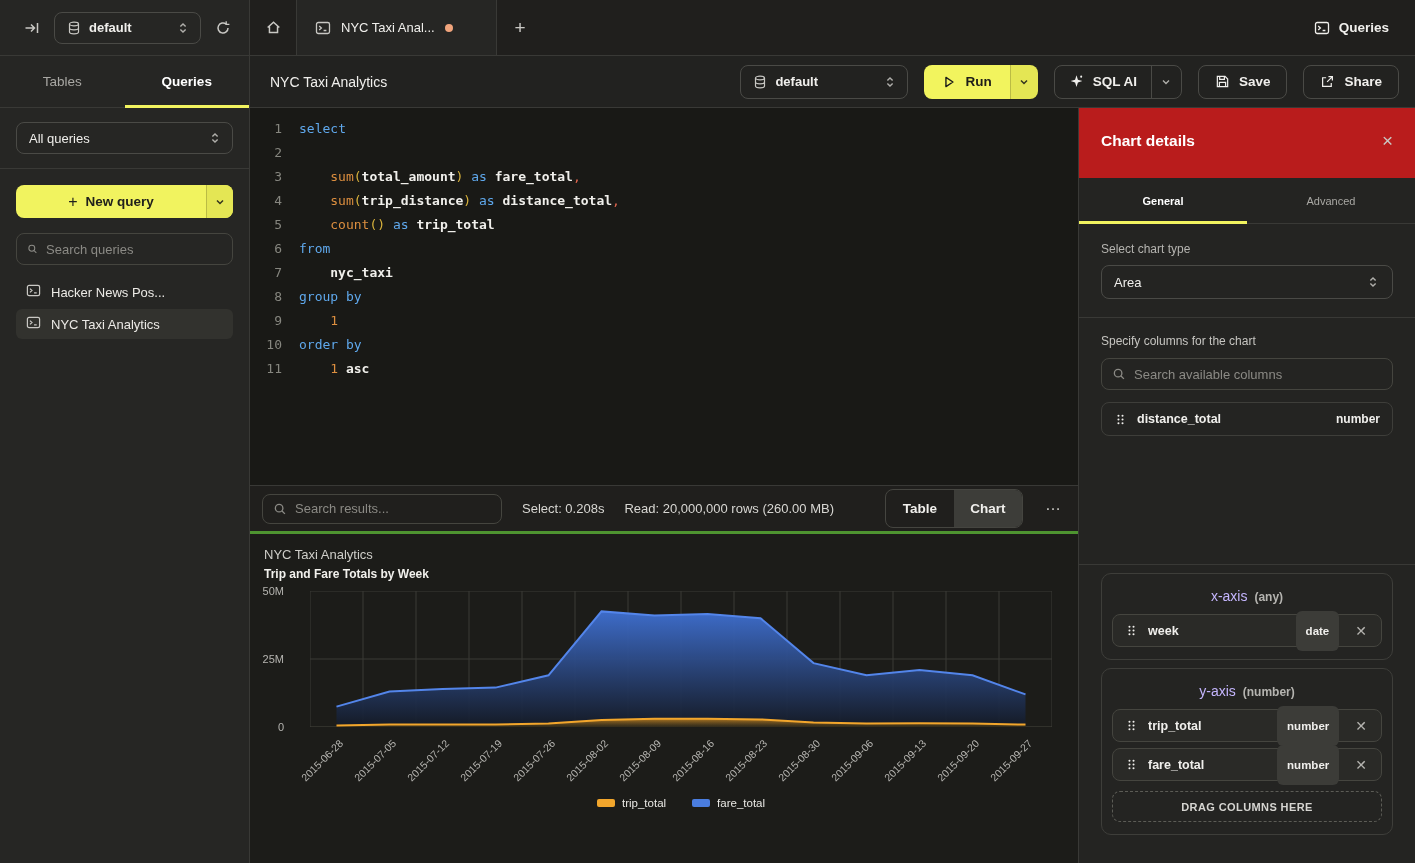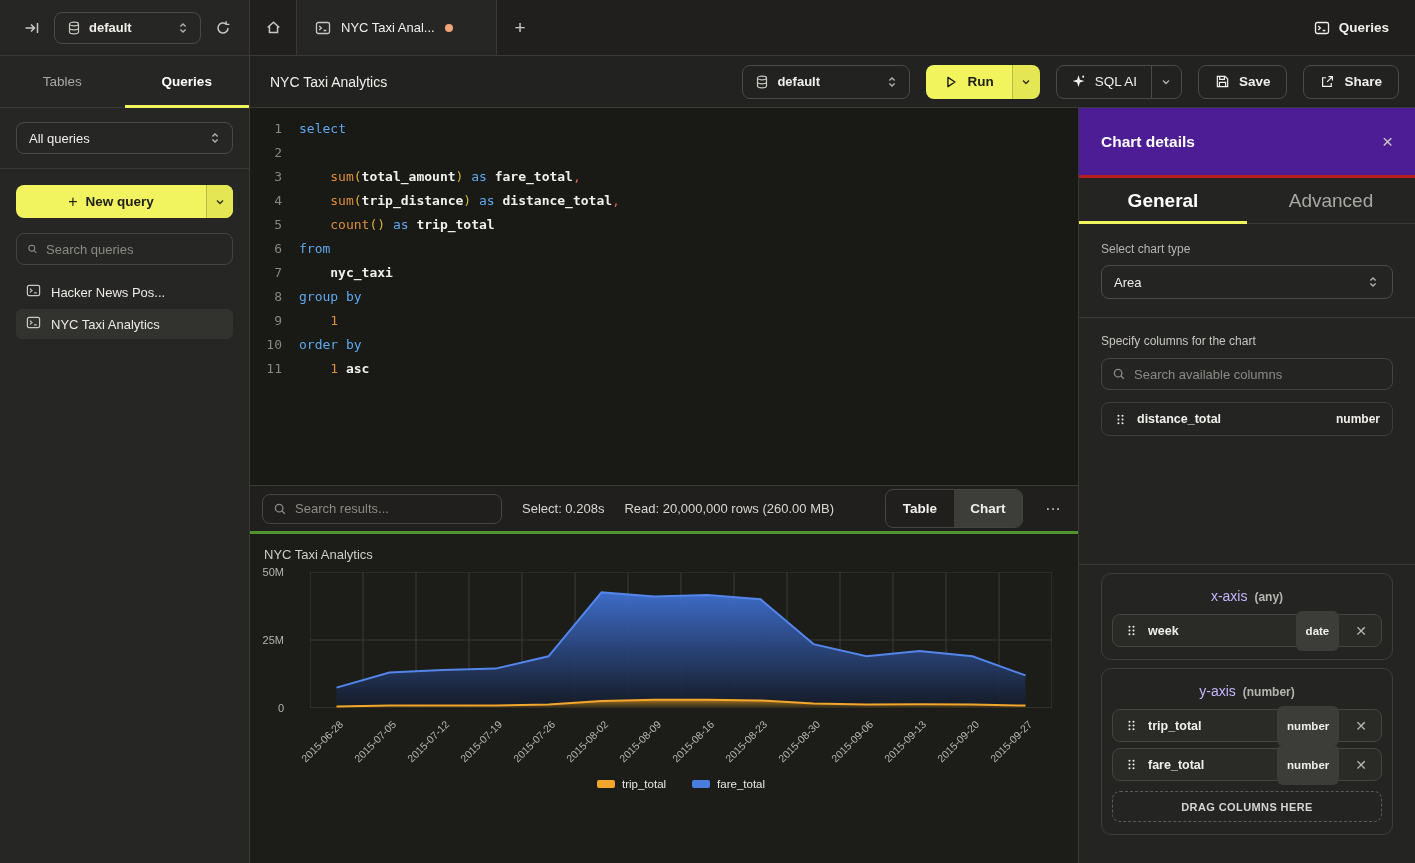--- a/index.html
+++ b/index.html
@@ -47,21 +47,21 @@
   
   .toolbar { position:absolute; top:56px; left:250px; right:0; height:52px; background:#222220; border-bottom:1px solid #393936;
     display:flex; align-items:center; padding:0 16px 0 20px; }
   .tb-title { font-size:14px; color:#f0efec; }
   .tb-actions { margin-left:auto; display:flex; align-items:center; gap:16px; }
   .toolbar .select-box { width:168px; height:34px; }
   .btn-run { display:flex; height:34px; border-radius:8px; overflow:hidden; cursor:pointer; }
   .btn-run .run-main { display:flex; align-items:center; gap:9px; padding:0 18px; background:#f2f45e; color:#1d1d19; font-weight:bold; font-size:13.5px; }
   .btn-run .run-caret { width:28px; display:flex; align-items:center; justify-content:center; background:#e4e654; border-left:1px solid rgba(0,0,0,.18); }
   .btn-group { display:flex; align-items:center; height:34px; border:1px solid #4a4a46; border-radius:8px; overflow:hidden; cursor:pointer; }
-  .btn-group .bg-main { display:flex; align-items:center; gap:9px; padding:0 14px; font-weight:normal; font-size:13.5px; color:#f0efec; }
+  .btn-group .bg-main { display:flex; align-items:center; gap:9px; padding:0 14px; font-weight:bold; font-size:13.5px; color:#f0efec; }
   .btn-group .bg-caret { width:30px; align-self:stretch; display:flex; align-items:center; justify-content:center; border-left:1px solid #4a4a46; }
   .btn-plain { display:flex; align-items:center; gap:9px; height:34px; padding:0 16px; border:1px solid #4a4a46; border-radius:8px;
     background:none; color:#f0efec; font-weight:bold; font-size:13.5px; cursor:pointer; }
   
   .editor { position:absolute; top:108px; left:250px; width:828px; height:377px; background:#191916; overflow:hidden; padding-top:9px; }
   .code-line { display:flex; line-height:24px; font-family:"DejaVu Sans Mono", monospace; font-size:13px; }
   .gutter { width:32px; text-align:right; color:#86867f; flex:none; }
   .code-text { padding-left:17px; white-space:pre; }
   .ind { display:inline-block; width:4ch; border-left:1px solid #3a3a36; }
   .tk-kw { color:#5fa8ec; }
@@ -90,25 +90,25 @@
   .ylabel { position:absolute; right:18px; font-size:11px; color:#b5b4b0;text-align:center; }
   .xlabels { position:relative; margin-left:46px; width:742px; height:64px; }
   .xlabel { position:absolute; top:10px; font-size:10.5px; color:#b5b4b0; white-space:nowrap;
     transform:rotate(-45deg); transform-origin:100% 0; }
   .legend { margin-left:46px; width:742px; display:flex; justify-content:center; gap:26px; margin-top:6px; }
   .legend-item { display:flex; align-items:center; gap:7px; font-size:11.5px; color:#e9e8e4; cursor:pointer; }
   .legend-swatch { width:18px; height:8px; border-radius:2px; }
   
   .rpanel { position:absolute; top:108px; left:1078px; right:0; bottom:0; background:#242422; border-left:1px solid #393936;
     display:flex; flex-direction:column; }
-  .rp-header { height:70px; flex:none; display:flex; align-items:center; justify-content:space-between; padding:0 22px; border-bottom:3px solid #b91c1c; background:#4c1d95; }
+  .rp-header { height:70px; flex:none; display:flex; align-items:center; justify-content:space-between; padding:0 22px; border-bottom:5px solid #b91c1c; background:#b91c1c; }
   .rp-title { font-size:15.5px; font-weight:bold; color:#fff; }
   .rp-close { background:none; border:none; color:#c9c8c4; font-size:19px; cursor:pointer; line-height:1; }
   .rp-tabs { height:46px; flex:none; display:flex; border-bottom:1px solid #393936; }
-  .rp-tab { flex:1; background:none; border:none; font-size:19px; color:#a9a8a4; cursor:pointer; position:relative; }
+  .rp-tab { flex:1; background:none; border:none; font-size:11px; color:#a9a8a4; cursor:pointer; position:relative; }
   .rp-tab.active { color:#fff; font-weight:bold; }
   .rp-tab.active::after { content:""; position:absolute; left:0; right:0; bottom:-1px; height:3px; background:#f1f35f; }
   .rp-body { flex:1; display:flex; flex-direction:column; padding:18px 22px 28px; overflow:hidden; }
   .rp-label { font-size:12px; color:#b5b4b0; }
   .rp-select { margin-top:9px; height:34px; display:flex; align-items:center; justify-content:space-between; padding:0 12px;
     border:1px solid #4a4a46; border-radius:8px; font-size:13px; color:#f0efec; cursor:pointer; }
   .rp-divider { height:1px; background:#393936; margin:18px -22px 16px; }
   .rp-body .search-wrap { margin-top:10px; }
   .col-row { margin-top:12px; display:flex; align-items:center; gap:10px; height:34px; padding:0 12px; border:1px solid #3e3e3a; border-radius:8px; }
   .col-name { font-size:12.5px; font-weight:bold; color:#f0efec; }
@@ -348,20 +348,21 @@
     <div class="seg-control">
       <button class="seg-btn">Table</button>
       <button class="seg-btn active">Chart</button>
     </div>
     <button class="more-btn">…</button>
   </div>
   <div class="green-line"></div>
 
   <div class="chart-panel">
     <div class="chart-title">NYC Taxi Analytics</div>
+    <div class="chart-subtitle">Trip and Fare Totals by Week</div>
     <div class="plot-wrap">
       <div class="ylabels">
           <span class="ylabel" style="top: -6px;">50M</span>
           <span class="ylabel" style="top: 62px;">25M</span>
           <span class="ylabel" style="top: 130px;">0</span>
         </div>
     <svg width="742" height="136">
           <defs>
             <linearGradient id="gblue" x1="0" y1="0" x2="0" y2="1">
               <stop offset="0" stop-color="#3f70d2" stop-opacity="0.95"></stop>

